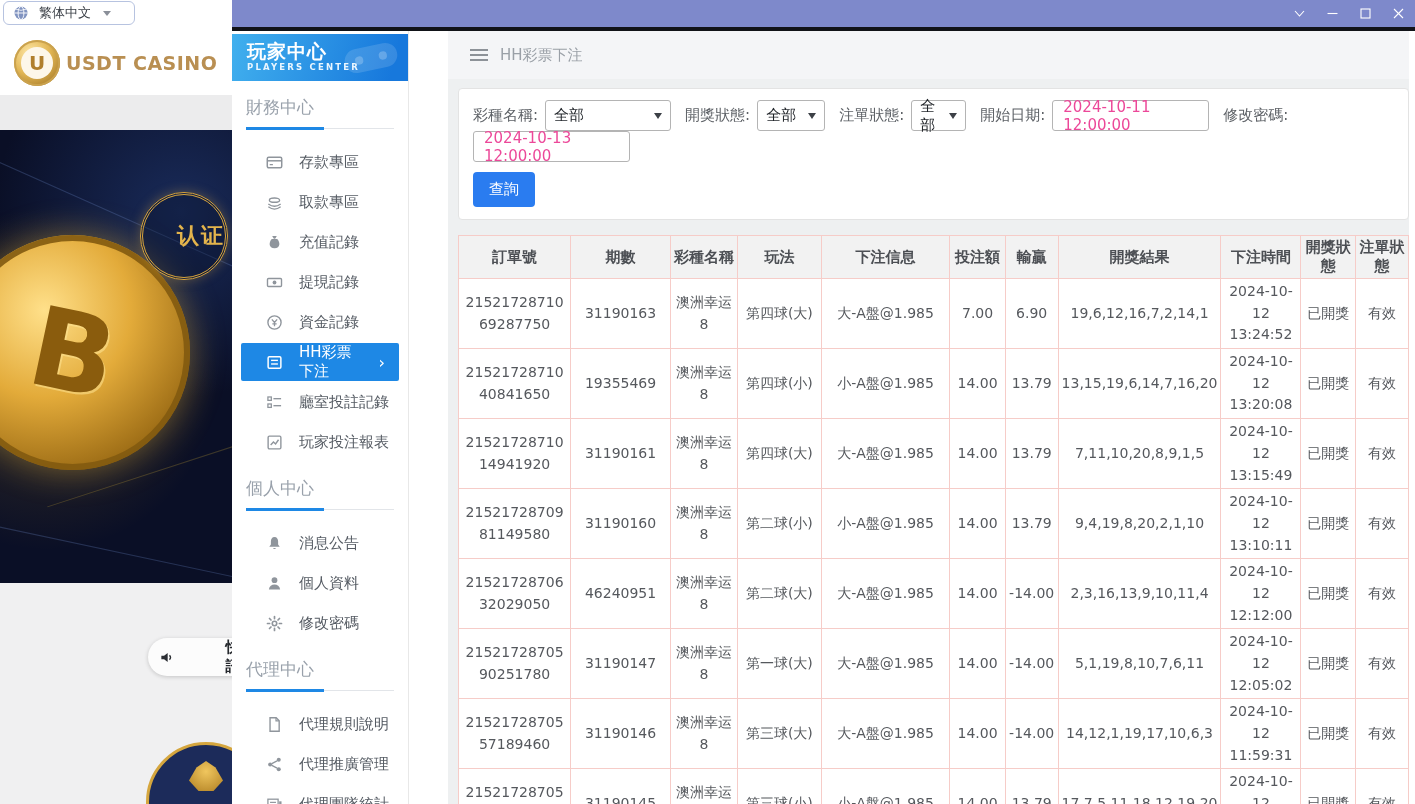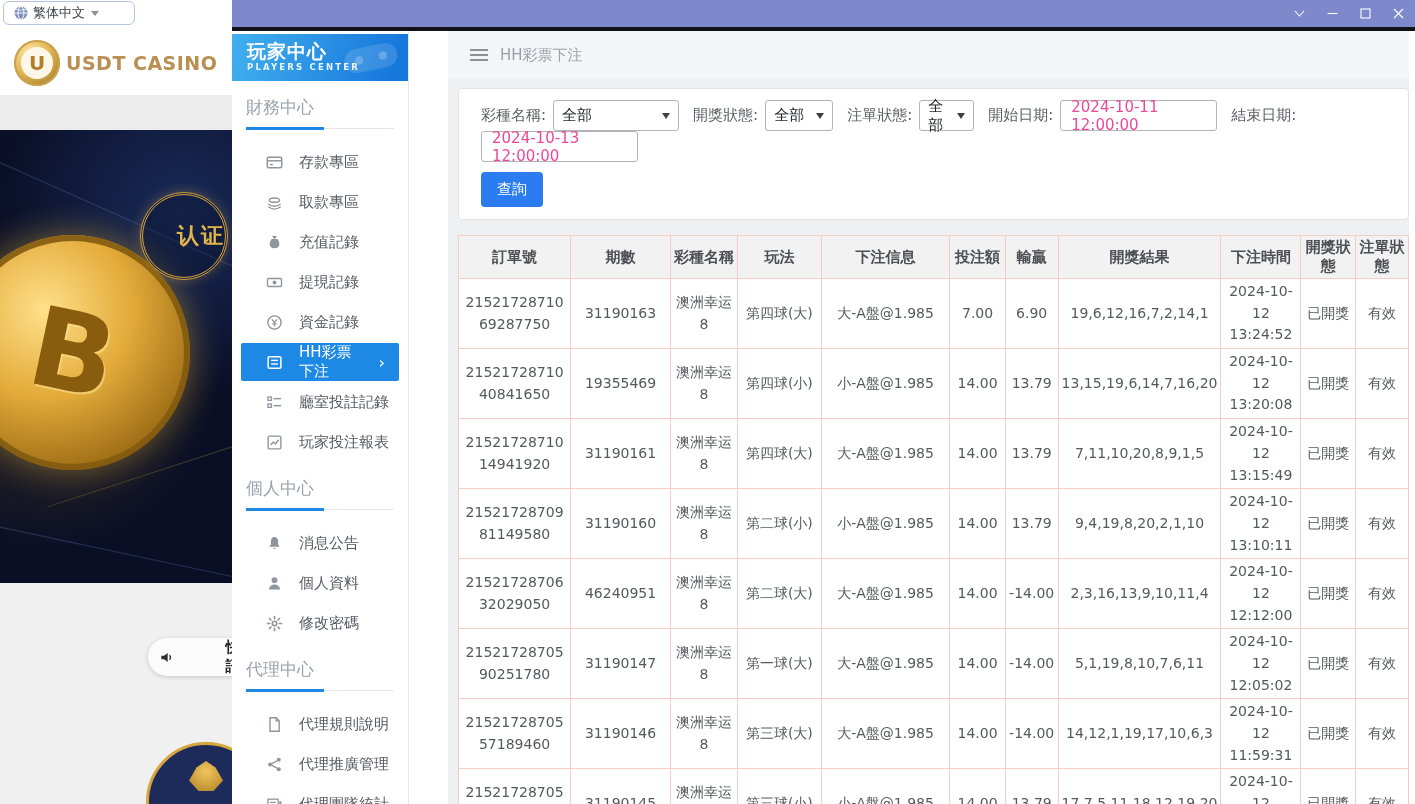--- a/index.html
+++ b/index.html
@@ -6,21 +6,21 @@
     --accent:#1e88e5; --btn-blue:#2a7cf0; --titlebar:#7e89cb;
     --tbl-border:#f6ccc8; --gold:#c9a063;
   }
   *{box-sizing:border-box; margin:0; padding:0;}
   html,body{width:1415px;height:804px;overflow:hidden;}
   body{position:relative;font-family:"DejaVu Sans","Liberation Sans",sans-serif;background:#fff;}
 
   
   .left-panel{position:absolute;left:0;top:0;width:232px;height:804px;overflow:hidden;background:#f0f0f1;}
   .left-top{position:absolute;left:0;top:0;width:100%;height:95px;background:#fff;}
-  .lang-btn{position:absolute;left:3px;top:1px;height:24px;min-width:132px;border:1px solid #b7c3e0;border-radius:6px;background:#fff;display:flex;align-items:center;gap:4px;padding:0 9px;cursor:pointer;}
+  .lang-btn{position:absolute;left:3px;top:1px;height:24px;min-width:132px;border:1px solid #b7c3e0;border-radius:6px;background:#fff;display:flex;align-items:center;gap:10px;padding:0 9px;cursor:pointer;}
   .lang-btn .globe{width:16px;height:16px;display:inline-block;}
   .lang-btn .lang-label{font-size:13px;color:#3a3f46;}
   .lang-caret{width:0;height:0;border-left:4px solid transparent;border-right:4px solid transparent;border-top:5px solid #8a8f99;margin-left:2px;}
   .logo-row{position:absolute;left:14px;top:40px;display:flex;align-items:center;gap:6px;}
   .logo-coin{width:46px;height:46px;border-radius:50%;background:radial-gradient(circle at 35% 30%,#ffe9a8,#e2b756 45%,#9a6d1d 95%);display:flex;align-items:center;justify-content:center;box-shadow:0 0 0 2px #caa24e inset;}
   .logo-coin-inner{width:32px;height:32px;border-radius:50%;background:#fdf7e9;display:flex;align-items:center;justify-content:center;color:#b07f2c;font-weight:bold;font-size:20px;}
   .logo-text{font-size:19px;font-weight:800;color:#b98f52;letter-spacing:.5px;}
   .left-strip{position:absolute;left:0;top:95px;width:100%;height:35px;background:#ececed;}
   .btc-art{position:absolute;left:0;top:130px;width:100%;height:453px;background:
       radial-gradient(circle at 78% 18%, rgba(40,70,140,.5), transparent 45%),
@@ -69,21 +69,21 @@
   .side-item .side-label{font-size:15px;}
   .side-item.active{background:var(--accent);color:#fff;margin:1px 9px;height:38px;border-radius:2px;padding-left:25px;}
   .side-item.active .side-icon{color:#fff;}
   .side-chev{margin-left:auto;margin-right:14px;font-size:16px;color:#fff;}
 
   
   .main{position:absolute;left:448px;top:31px;width:967px;height:773px;background:#eef0f1;}
   .topbar{height:48px;background:#f4f5f7;display:flex;align-items:center;gap:12px;padding-left:22px;}
   .hamb{width:18px;height:2px;background:#8d9298;box-shadow:0 -5px 0 #8d9298,0 5px 0 #8d9298;cursor:pointer;}
   .topbar-title{font-size:15px;color:#9aa0a7;}
-  .filter-card{margin:9px 6px 0 10px;background:#fff;border:1px solid #e3e3e3;border-radius:4px;padding:11px 22px 12px;}
+  .filter-card{margin:9px 6px 0 10px;background:#fff;border:1px solid #e3e3e3;border-radius:4px;padding:11px 14px 12px;}
   .filter-row{display:flex;align-items:center;flex-wrap:wrap;}
   .f-label{font-size:15px;color:#5d6166;margin-right:7px;}
   .f-sel{display:inline-flex;align-items:center;justify-content:space-between;height:31px;border:1px solid #b4b4b4;border-radius:3px;background:#fff;padding:0 8px;font-size:15px;color:#1f2328;margin-right:14px;cursor:pointer;}
   .f-sel .caret{width:0;height:0;border-left:4.5px solid transparent;border-right:4.5px solid transparent;border-top:6px solid #3c4046;margin-left:8px;}
   .f-inp{height:31px;border:1px solid #b4b4b4;border-radius:3px;background:#fff;padding:0 10px;font-size:15px;color:#ec4899;display:inline-flex;align-items:center;margin-right:14px;width:157px;cursor:text;}
   .f0{width:126px;} .f1{width:68px;} .f2{width:55px;}
   .btn-search{margin-top:10px;background:var(--btn-blue);color:#fff;font-size:15px;border:none;border-radius:4px;padding:8px 16px;cursor:pointer;font-family:inherit;}
   .bet-table{margin:15px 6px 0 10px;border-collapse:collapse;table-layout:fixed;background:#fff;}
   .bet-table th{background:#f2f2f2;font-size:15px;font-weight:bold;color:#4c4f54;height:41px;border:1px solid var(--tbl-border);padding:2px 3px;text-align:center;}
   .bet-table td{font-size:14px;color:#55585d;height:56px;border:1px solid var(--tbl-border);padding:2px 3px;text-align:center;line-height:1.55;background:#fff;}
@@ -315,21 +315,21 @@
           <span>全部</span>
           <i class="caret"></i>
         </div>
         <span class="f-label">注單狀態:</span>
         <div class="f-sel f2">
           <span>全部</span>
           <i class="caret"></i>
         </div>
         <span class="f-label">開始日期:</span>
         <div class="f-inp">2024-10-11 12:00:00</div>
-        <span class="f-label">結束日期:</span>
+        <span class="f-label">修改密碼:</span>
         <div class="f-inp">2024-10-13 12:00:00</div>
       </div>
     <button class="btn-search">查詢</button>
   </div>
 
   <table class="bet-table" id="bet-table">
       <colgroup>
         <col style="width:130px">
         <col style="width:104px">
         <col style="width:76px">

